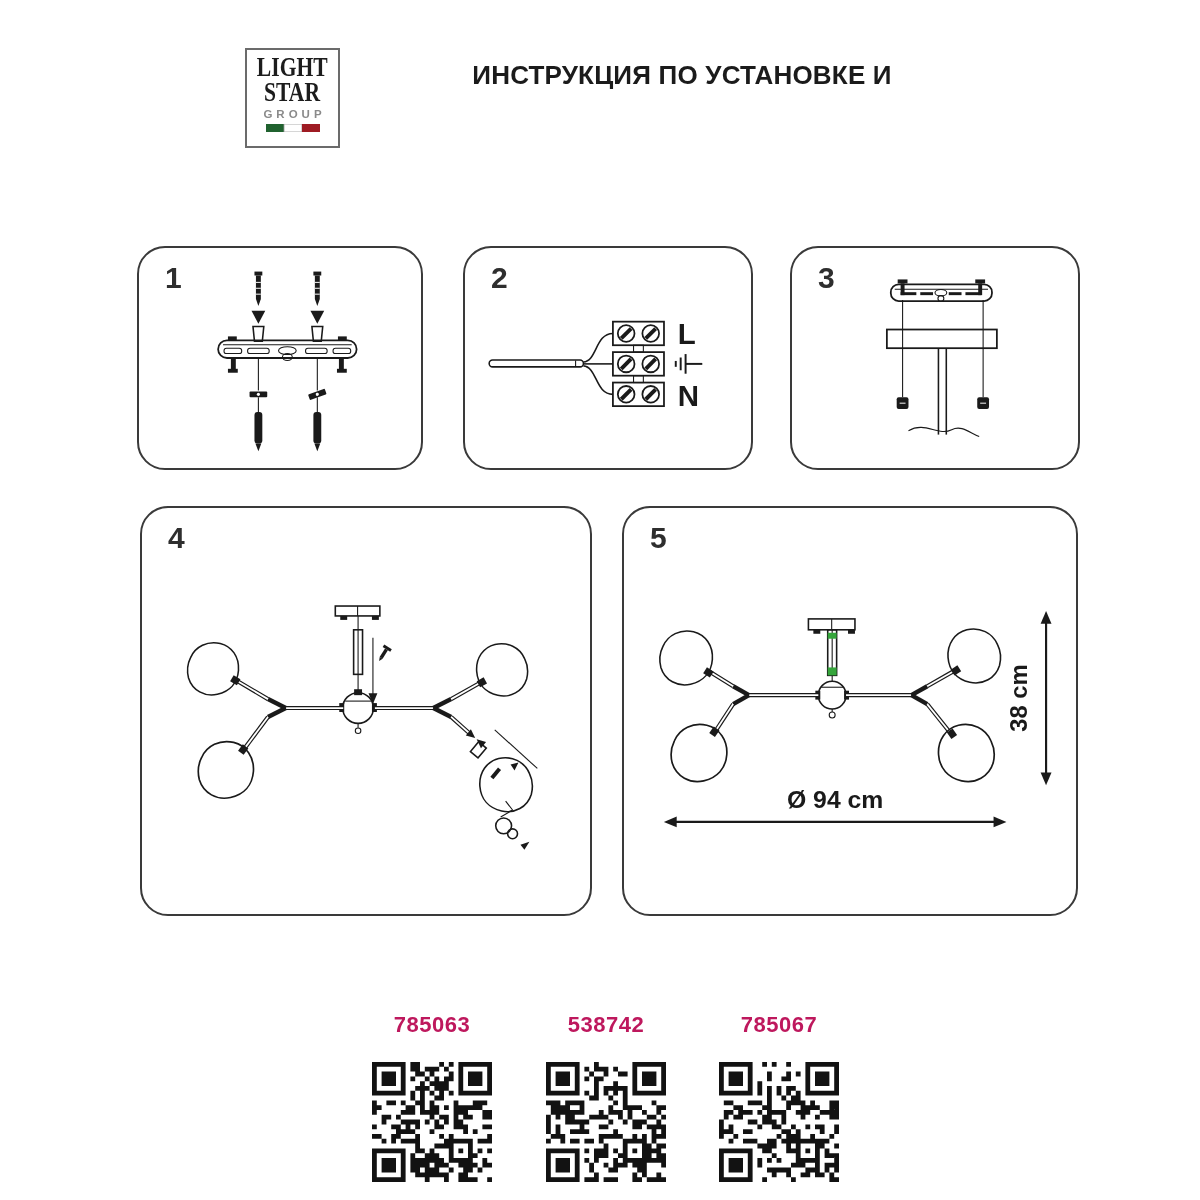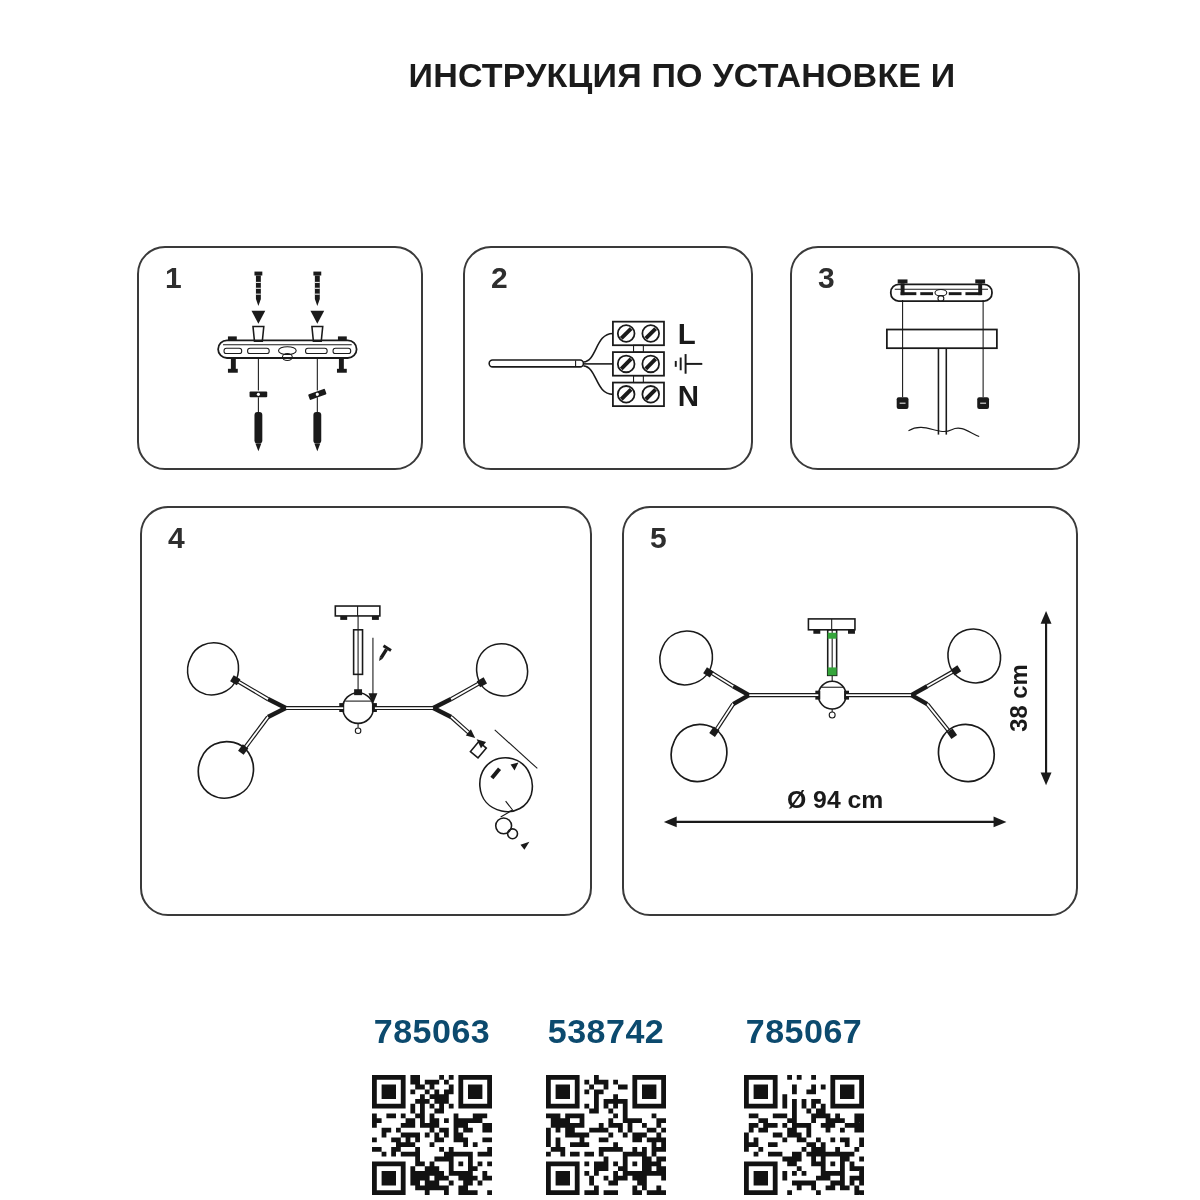--- a/index.html
+++ b/index.html
@@ -7,21 +7,21 @@
   .page{position:absolute;inset:0;background:#fff;}
 
   
   .logo-box{position:absolute;left:245px;top:48px;width:95px;height:100px;border:2px solid #6b6b6b;
     box-sizing:border-box;display:flex;flex-direction:column;align-items:center;padding-top:5px;background:#fff;}
   .logo-word{display:block;font-family:"Liberation Serif",serif;font-weight:bold;font-size:27px;line-height:25px;
     color:#1c1c1c;transform:scaleX(0.8);transform-origin:center;}
   .logo-sub{font-size:11.5px;font-weight:bold;letter-spacing:4px;color:#8a8a8a;margin-top:3px;text-indent:4px;}
   .logo-flag{margin-top:4px;display:block;}
   .title{position:absolute;left:392px;top:54px;width:580px;text-align:center;
-    font-size:34px;font-weight:bold;line-height:43px;color:#1b1b1b;letter-spacing:0.2px;}
+    font-size:26px;font-weight:bold;line-height:43px;color:#1b1b1b;letter-spacing:0.2px;}
 
   
   .panel{position:absolute;background:#fff;border:2px solid #3a3a3a;border-radius:28px;box-sizing:border-box;}
   .panel-number{position:absolute;left:26px;top:13px;font-size:30px;font-weight:600;color:#2e2e2e;}
   svg.diagram{position:absolute;left:0;top:0;width:100%;height:100%;}
   #panel-1{left:137px;top:246px;width:286px;height:224px;}
   #panel-2{left:463px;top:246px;width:290px;height:224px;}
   #panel-3{left:790px;top:246px;width:290px;height:224px;}
   #panel-4{left:140px;top:506px;width:452px;height:410px;}
   #panel-5{left:622px;top:506px;width:456px;height:410px;}
@@ -31,29 +31,39 @@
   .ln2{stroke:#1a1a1a;fill:none;stroke-width:1.8;}
   .thin{stroke:#1a1a1a;fill:none;stroke-width:1.1;}
   .tube{stroke:#1a1a1a;fill:none;stroke-width:4.2;}
   .core{stroke:#ffffff;fill:none;stroke-width:1.8;}
   .blk{fill:#1a1a1a;stroke:none;}
   .dim{stroke:#1a1a1a;stroke-width:2.2;fill:none;}
   .svgtxt{font-family:"Liberation Sans",sans-serif;fill:#1a1a1a;}
 
   
   .product{position:absolute;top:1012px;width:140px;text-align:center;}
-  #product-0{left:362px;} #product-1{left:536px;} #product-2{left:734px;text-align:center;}
-  .product-code{font-size:34px;font-weight:bold;color:#0c4a6e;letter-spacing:0.5px;}
+  #product-0{left:362px;} #product-1{left:536px;} #product-2{left:709px;text-align:center;}
+  .product-code{font-size:22px;font-weight:bold;color:#be185d;letter-spacing:0.5px;}
   .qr{display:block;margin:24px auto 0;width:120px;height:120px;}
 </style>
 </head>
 <body>
 
 <div class="page">
 
+  <div class="logo-box">
+    <span class="logo-word">LIGHT</span>
+    <span class="logo-word">STAR</span>
+    <span class="logo-sub">GROUP</span>
+    <svg class="logo-flag" width="54" height="8" viewBox="0 0 54 8">
+      <rect x="0" y="0" width="18" height="8" fill="#20622f"></rect>
+      <rect x="18" y="0" width="18" height="8" stroke="#999" stroke-width="0.8" fill="#ffffff"></rect>
+      <rect x="36" y="0" width="18" height="8" fill="#9e1b23"></rect>
+    </svg>
+  </div>
 
   <div class="title">
     <div>ИНСТРУКЦИЯ ПО УСТАНОВКЕ И</div>
   </div>
 
   <div class="panel" id="panel-1">
     <span class="panel-number">1</span>
     <svg class="diagram" viewBox="0 0 286 224">
       <g>
         <rect class="ln2" x="80" y="94" width="141" height="18" rx="9"></rect>

